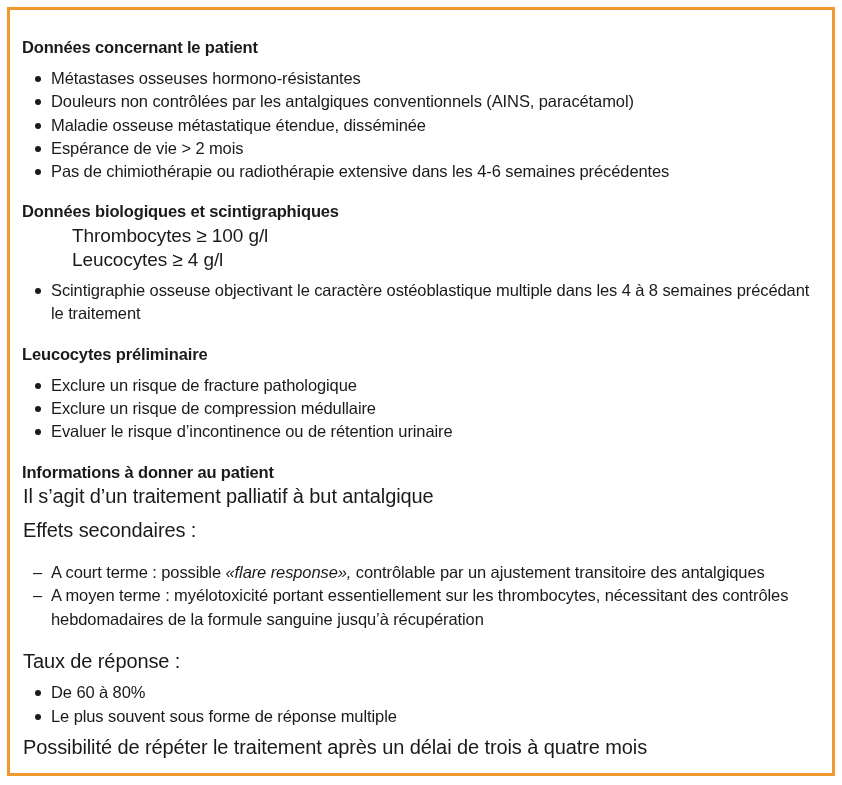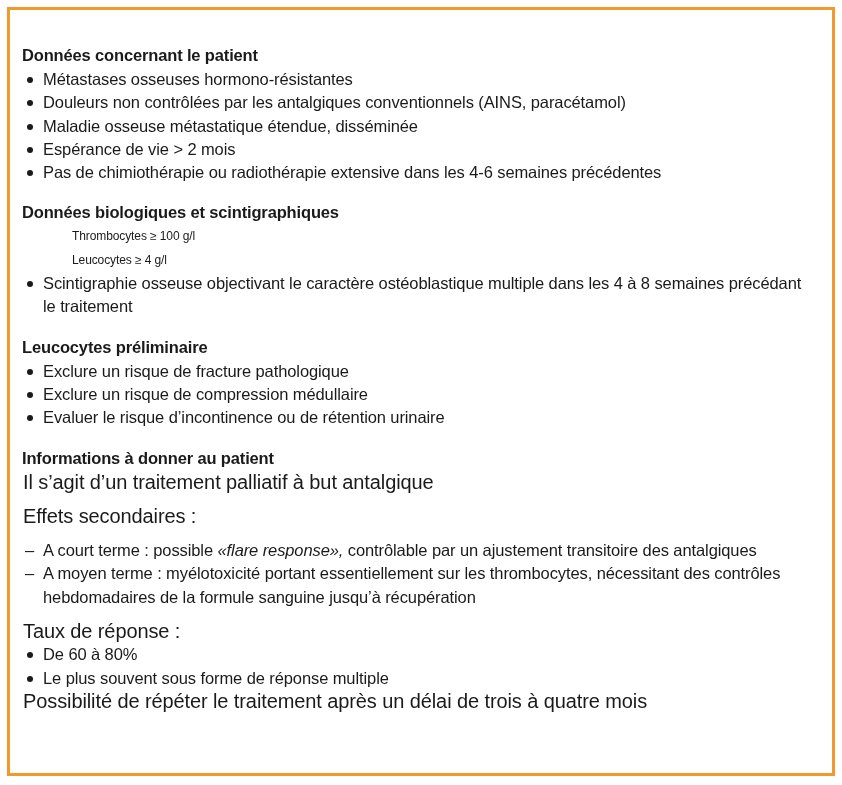--- a/index.html
+++ b/index.html
@@ -32,27 +32,27 @@
   }
 
   .section { margin-bottom: 17px; }
   .section:last-child { margin-bottom: 0; }
 
   .sec-title {
     font-weight: bold;
     font-size: 16.5px;
     line-height: 23px;
     letter-spacing: -0.15px;
-    margin: 12px 0 1px 0;
+    margin: 4px 0 1px 0;
     white-space: nowrap;
   }
 
   ul.blist {
     list-style: none;
-    margin: 0;
+    margin: 8px;
     padding: 0;
   }
 
   li.bitem {
     position: relative;
     padding-left: 21px;
     font-size: 16.5px;
     line-height: 23.3px;
     letter-spacing: -0.1px;
     margin: 0;
@@ -75,21 +75,21 @@
     letter-spacing: -0.1px;
     margin: 0;
   }
   li.dash > .dashmark {
     position: absolute;
     left: 3px;
     top: 0;
   }
 
   .subline {
-    font-size: 12px;
+    font-size: 19px;
     line-height: 23.3px;
     letter-spacing: -0.1px;
     margin: 0;
     padding-left: 50px;
   }
 
   .plain {
     font-size: 20px;
     line-height: 23.3px;
     letter-spacing: -0.1px;

